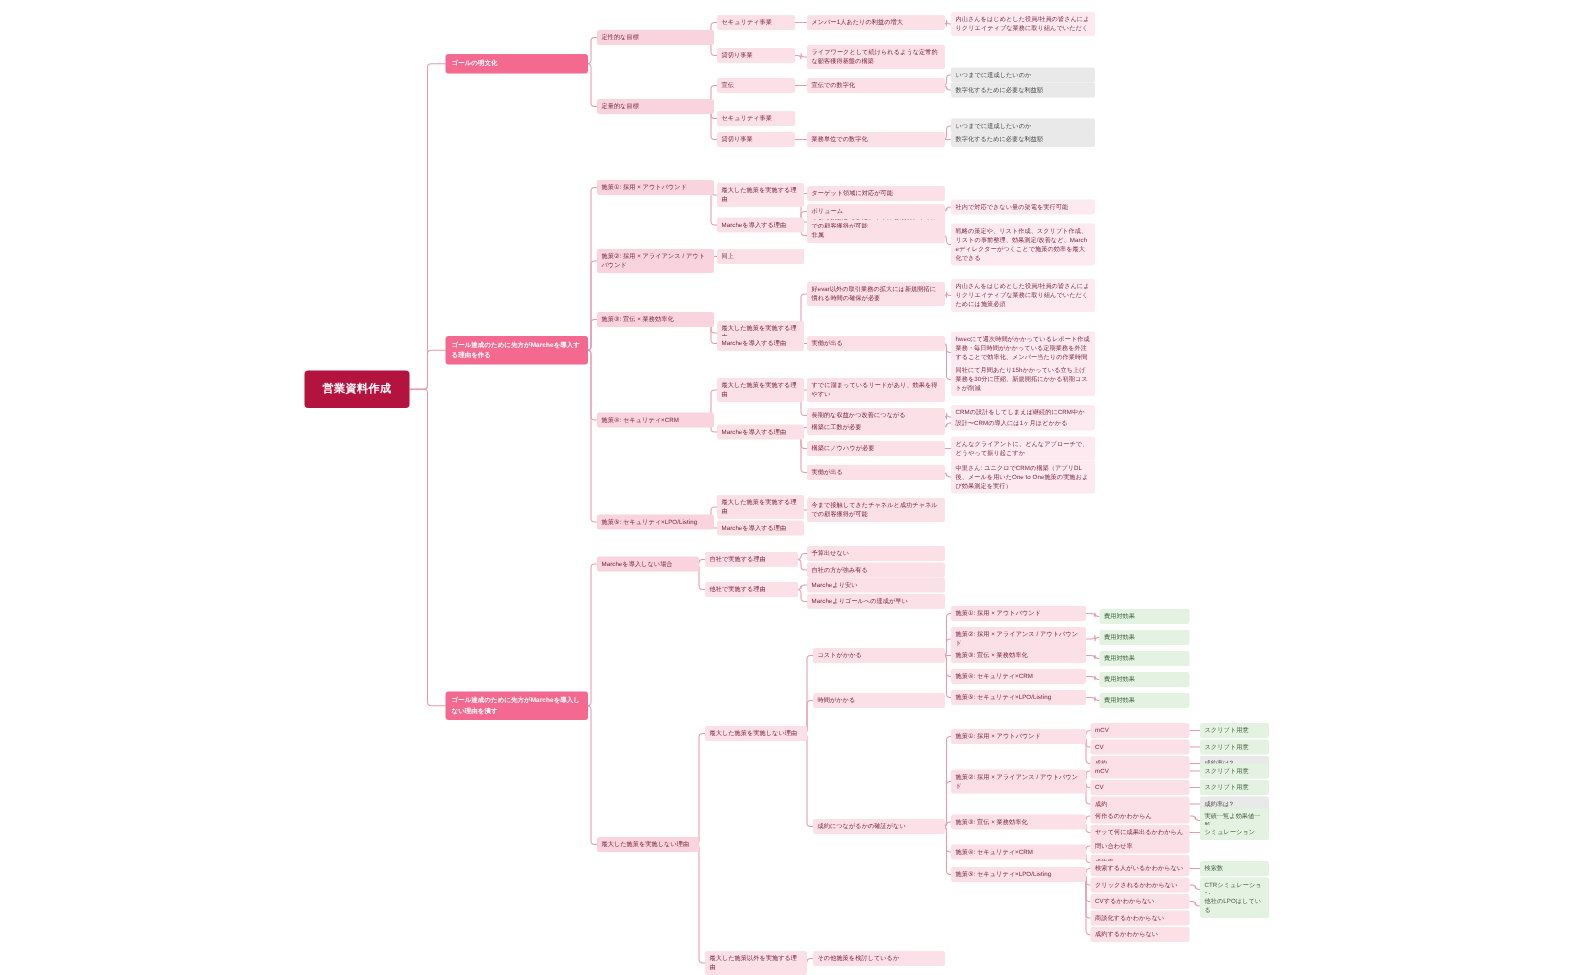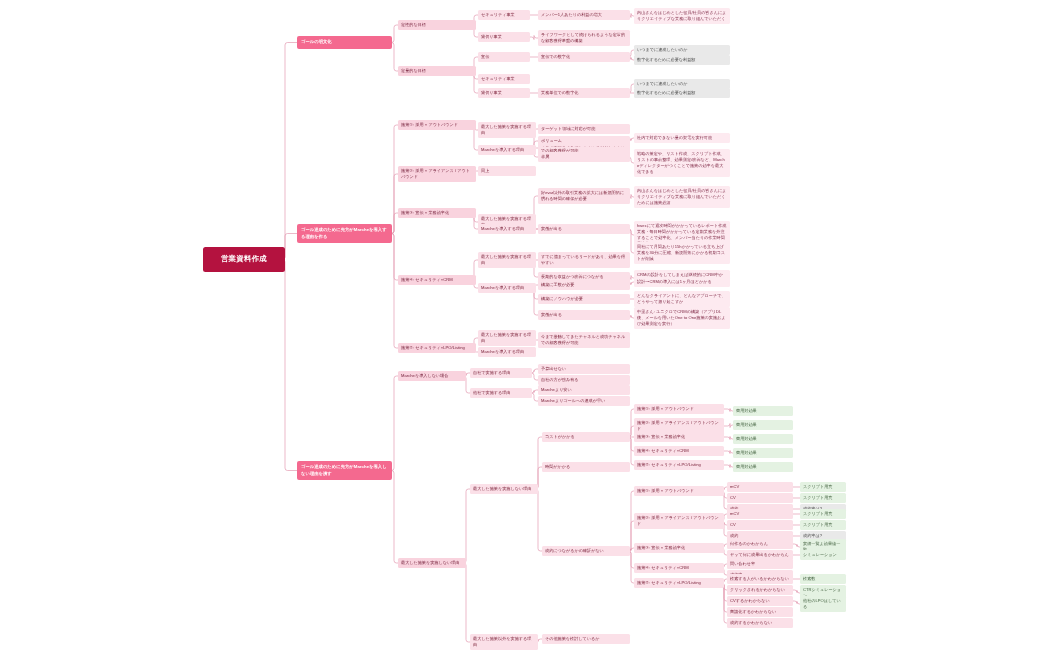--- a/index.html
+++ b/index.html
@@ -158,21 +158,21 @@
       <path d="M724,583 L721.5,583 Q724,583 724,580.5 L724,581.5 Q724,579 726.5,579 L727,579" fill="none" stroke="#e49bb2" stroke-width="0.7"></path>
       <path d="M793,579 L800,579" fill="none" stroke="#e49bb2" stroke-width="0.7"></path>
       <path d="M724,583 L721.5,583 Q724,583 724,585.5 L724,587.5 Q724,590 726.5,590 L727,590" fill="none" stroke="#e49bb2" stroke-width="0.7"></path>
       <path d="M793,590 L794.5,590 Q797,590 797,592.5 L797,590.5 Q797,593 799.5,593 L800,593" fill="none" stroke="#e49bb2" stroke-width="0.7"></path>
       <path d="M724,583 L721.5,583 Q724,583 724,585.5 L724,598.5 Q724,601 726.5,601 L727,601" fill="none" stroke="#e49bb2" stroke-width="0.7"></path>
       <path d="M793,601 L794.5,601 Q797,601 797,603.5 L797,601.5 Q797,604 799.5,604 L800,604" fill="none" stroke="#e49bb2" stroke-width="0.7"></path>
       <path d="M724,583 L721.5,583 Q724,583 724,585.5 L724,609.5 Q724,612 726.5,612 L727,612" fill="none" stroke="#e49bb2" stroke-width="0.7"></path>
       <path d="M724,583 L721.5,583 Q724,583 724,585.5 L724,620.5 Q724,623 726.5,623 L727,623" fill="none" stroke="#e49bb2" stroke-width="0.7"></path>
     </svg>
   <div id="nodes">
-      <div class="node root" style="left: 203px; top: 247px; width: 82px;">営業資料作成</div>
+      <div class="node root" style="left: 203px; top: 247px; width: 70px;">営業資料作成</div>
       <div class="node lv1" style="left: 297px; top: 36px; width: 95px;">ゴールの明文化</div>
       <div class="node lv1" style="left: 297px; top: 224px; width: 95px;">ゴール達成のために先方がMarcheを導入する理由を作る</div>
       <div class="node lv1" style="left: 297px; top: 461px; width: 95px;">ゴール達成のために先方がMarcheを導入しない理由を潰す</div>
       <div class="node lv2" style="left: 398px; top: 20px; width: 78px;">定性的な目標</div>
       <div class="node lv2" style="left: 398px; top: 66px; width: 78px;">定量的な目標</div>
       <div class="node lv3" style="left: 478px; top: 10px; width: 52px;">セキュリティ事業</div>
       <div class="node lv3" style="left: 478px; top: 32px; width: 52px;">貸切り事業</div>
       <div class="node lv3" style="left: 538px; top: 10px; width: 92px;">メンバー1人あたりの利益の増大</div>
       <div class="node lv3" style="left: 538px; top: 30px; width: 92px;">ライフワークとして続けられるような定常的な顧客獲得基盤の構築</div>
       <div class="node lv4" style="left: 634px; top: 8px; width: 96px;">内山さんをはじめとした役員/社員の皆さんによりクリエイティブな業務に取り組んでいただく</div>

